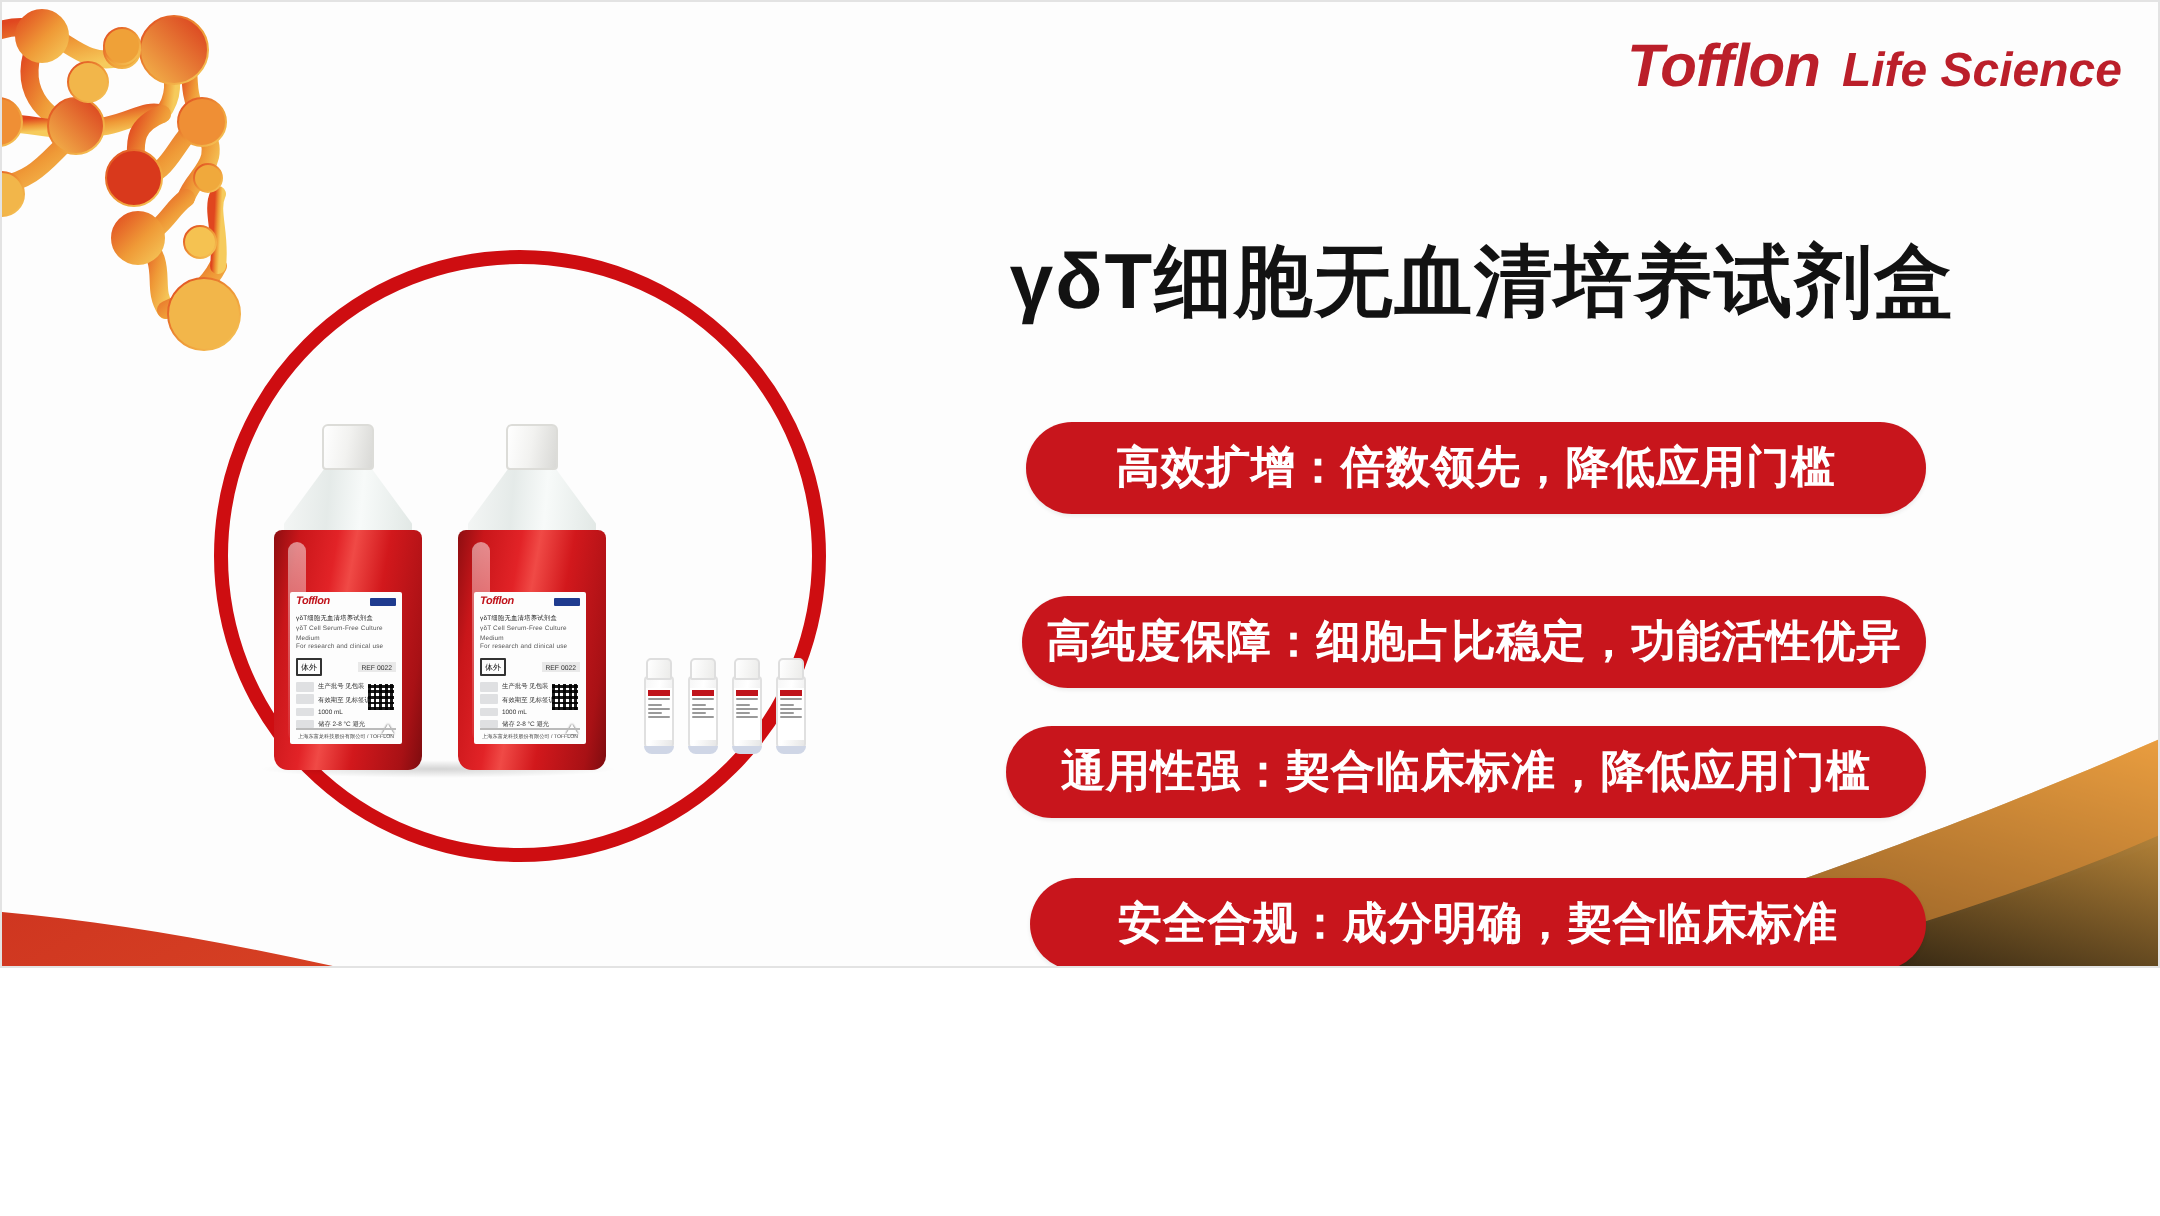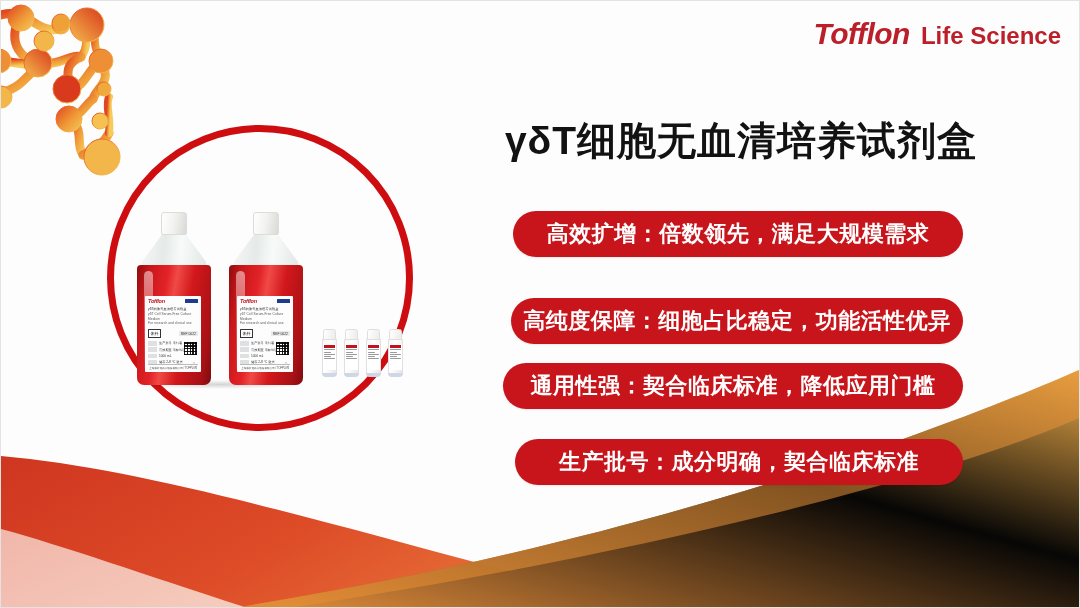--- a/index.html
+++ b/index.html
@@ -5,21 +5,21 @@
 <style>
   html,body{margin:0;padding:0;}
   body{
     width:1080px;height:608px;
     background:#ffffff;
     font-family:"Liberation Sans","DejaVu Sans",sans-serif;
     overflow:hidden;
   }
   .slide{
     position:relative;
-    width:1080px;height:608px;
+    width:1080px;height:484px;
     background:#fdfdfd;
     overflow:hidden;
     box-sizing:border-box;
     border:1px solid #e3e3e3;
   }
 
   
   .deco-svg{position:absolute;left:0;top:0;width:1080px;height:608px;pointer-events:none;}
 
   
@@ -27,21 +27,21 @@
     position:absolute;right:18px;top:16px;
     display:flex;align-items:baseline;gap:11px;
     white-space:nowrap;
   }
   .logo-main{
     font-size:30px;font-weight:bold;font-style:italic;
     color:#bb1f2a;letter-spacing:-0.5px;
     font-family:"Liberation Sans","DejaVu Sans",sans-serif;
   }
   .logo-sub{
-    font-size:24px;font-weight:bold;
+    font-size:24px;font-weight:bold;font-style:italic;
     color:#bb1f2a;letter-spacing:0px;
     font-family:"Liberation Sans","DejaVu Sans",sans-serif;
   }
 
   
   .title{
     position:absolute;left:470px;top:113px;width:540px;
     text-align:center;
     font-size:39px;font-weight:bold;color:#121212;
     letter-spacing:1px;
@@ -275,24 +275,24 @@
   </svg>
 
   <div class="logo">
     <span class="logo-main">Tofflon</span>
     <span class="logo-sub">Life Science</span>
   </div>
 
   <div class="title">γδT细胞无血清培养试剂盒</div>
 
   <div class="pills">
-    <div class="pill pill-0">高效扩增：倍数领先，满足大规模需求</div>
+    <div class="pill pill-0">高效扩增：倍数领先，降低应用门槛</div>
     <div class="pill pill-1">高纯度保障：细胞占比稳定，功能活性优异</div>
     <div class="pill pill-2">通用性强：契合临床标准，降低应用门槛</div>
-    <div class="pill pill-3">生产批号：成分明确，契合临床标准</div>
+    <div class="pill pill-3">安全合规：成分明确，契合临床标准</div>
   </div>
 
   <div class="photo">
     <div class="ring"></div>
 
     <div class="products">
       <div class="shadow"></div>
 
       <div class="bottle bottle-0">
         <div class="b-neck"></div>

